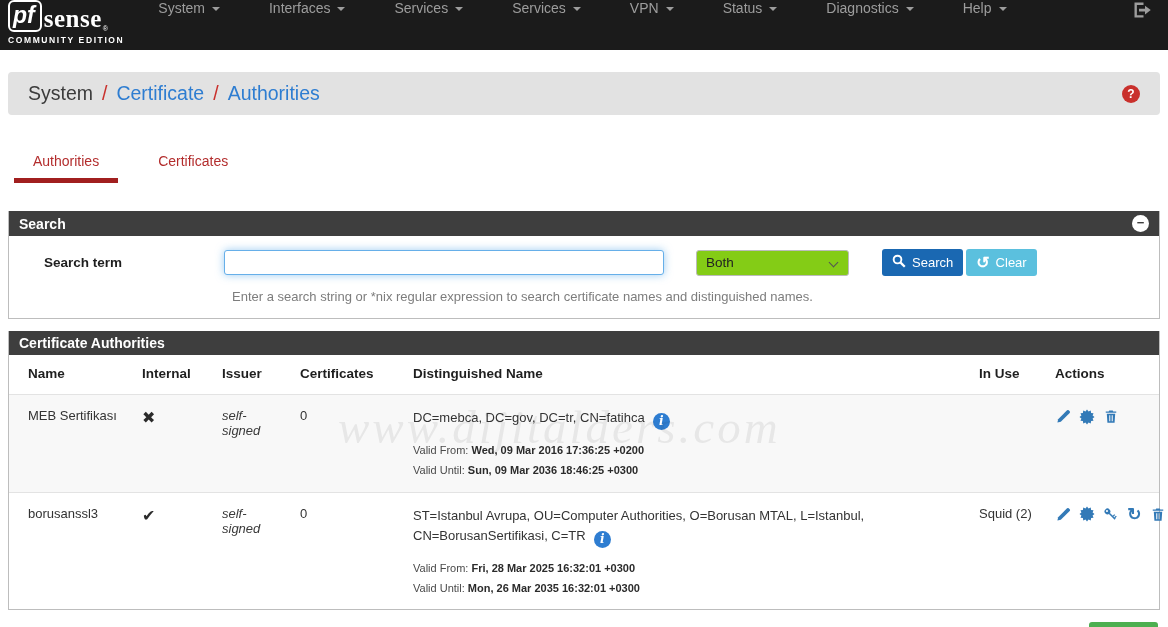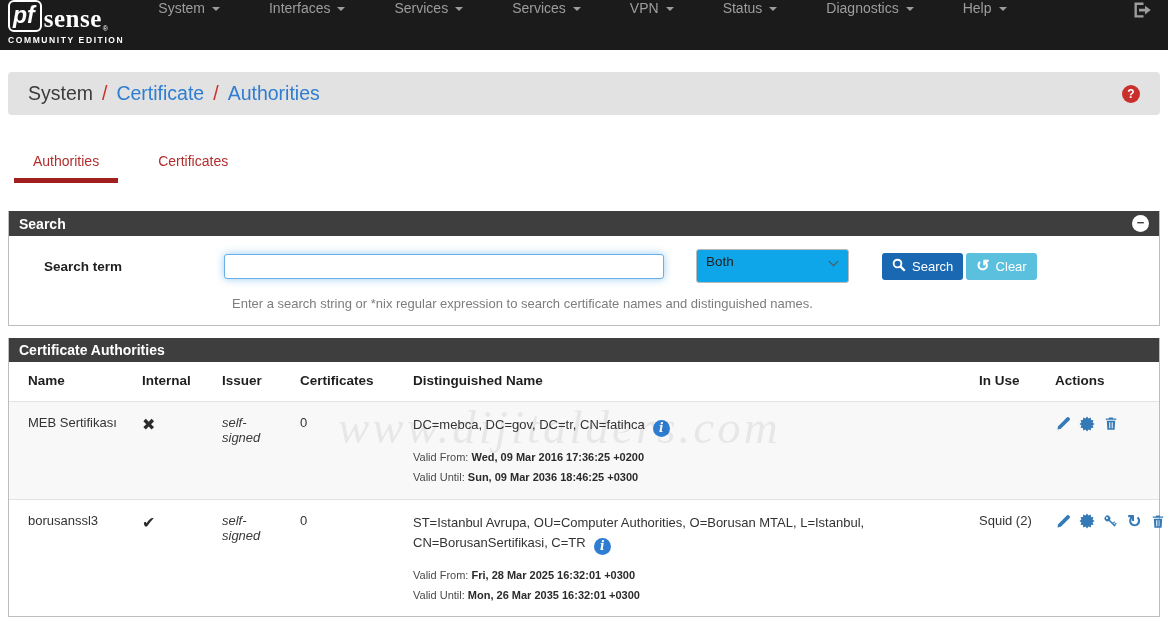--- a/index.html
+++ b/index.html
@@ -44,22 +44,22 @@
   .collapse-icon { margin-left:auto; width:17px; height:17px; border-radius:50%; background:#fff;
                    color:#3e3e3e; font-weight:bold; font-size:13px; line-height:16px; text-align:center; cursor:pointer; }
   .panel-body { background:#fff; padding:13px 0 2px; }
 
   
   .form-row { display:flex; align-items:center; }
   .form-label { width:215px; padding-left:35px; font-weight:bold; font-size:13.5px; color:#1f1f1f; }
   .search-input { width:440px; height:25px; border:1px solid #66afe9; border-radius:3px;
                   box-shadow:0 0 8px rgba(102,175,233,0.65); outline:none; padding:0 8px;
                   font-family:"Liberation Sans",sans-serif; font-size:13px; }
-  .scope-select { position:relative; margin-left:32px; width:153px; height:34px; border:1px solid #bbb;
-                  border-radius:3px; background:#0ea5e9; font-size:13.5px; color:#222;
+  .scope-select { position:relative; margin-left:32px; width:153px; height:26px; border:1px solid #bbb;
+                  border-radius:3px; background:#84cc16; font-size:13.5px; color:#222;
                   padding:4px 24px 0 9px; cursor:pointer; }
   .chevron { position:absolute; right:11px; top:8px; width:7px; height:7px;
              border-right:1.6px solid #555; border-bottom:1.6px solid #555; transform:rotate(45deg); }
   .btn { display:inline-flex; align-items:center; gap:6px; border:none; border-radius:3px;
          color:#fff; font-size:13px; font-family:"Liberation Sans",sans-serif;
          padding:5px 10px; cursor:pointer; height:27px; }
   .btn-primary { background:#1a68b2; margin-left:33px; }
   .btn-info { background:#5bc0de; margin-left:3px; }
   .btn-success { background:#4caf50; font-weight:bold; }
   .undo-glyph { font-size:16px; font-weight:bold; line-height:14px; }

